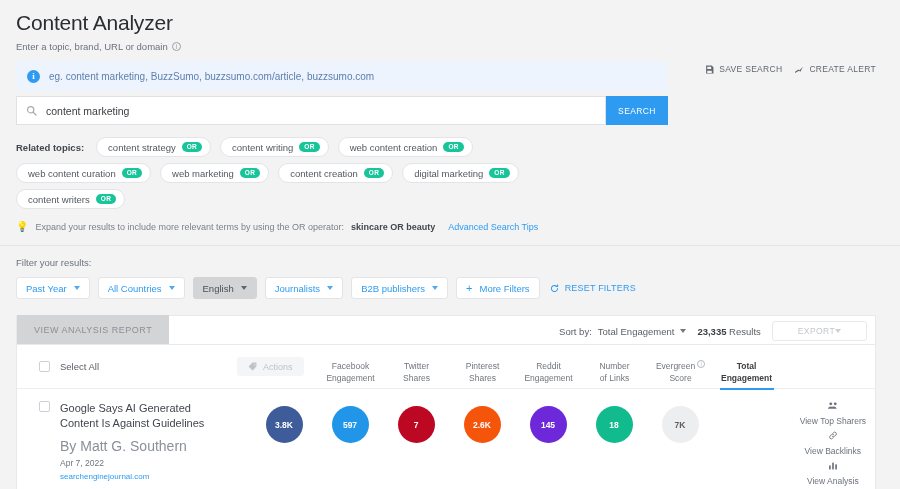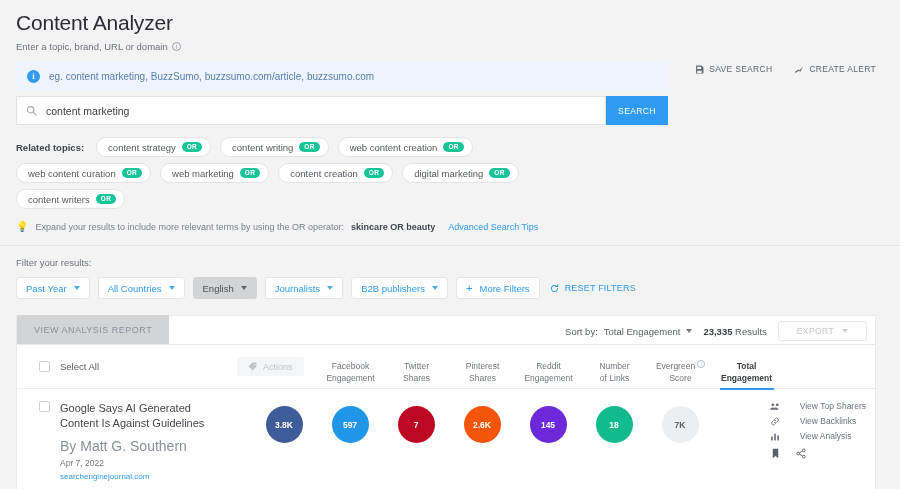--- a/index.html
+++ b/index.html
@@ -71,21 +71,21 @@
     width: 62px; background: #2e9bf0; color: #fff;
     border: none; cursor: pointer;
     font-size: 8.5px; letter-spacing: .4px;
     display: flex; align-items: center; justify-content: center;
     font-family: "Liberation Sans", sans-serif;
   }
 
   
   .top-actions {
     position: absolute; right: 24px; top: 64px;
-    display: flex; gap: 22px; align-items: center;
+    display: flex; gap: 12px; align-items: center;
   }
   .top-action {
     display: flex; align-items: center; gap: 5px;
     font-size: 8.5px; color: #616870; letter-spacing: .3px;
     cursor: pointer; text-transform: uppercase;
   }
   .top-action svg { flex: 0 0 auto; }
 
   
   .related {
@@ -176,23 +176,23 @@
   .tab.inactive { color: #8a9099; background: #d3d4d6; }
 
   .sort-area {
     position: absolute; right: 8px; top: 5px;
     display: flex; align-items: center; gap: 11px;
   }
   .sort-by { font-size: 9.5px; color: #5b6066; display: flex; align-items: center; gap: 6px; cursor: pointer; }
   .results-count { font-size: 9.5px; color: #5b6066; }
   .results-count b { font-weight: bold; color: #3c4043; }
   .export-btn {
-    display: inline-flex; align-items: center; gap: 8px;
+    display: inline-flex; align-items: center; gap: 0;
     border: 1px solid #e8e9eb; border-radius: 3px;
-    height: 20px; padding: 0 18px;
+    height: 20px; padding: 0 25px;
     font-size: 8.5px; color: #c4c7cb; letter-spacing: .4px;
     cursor: pointer;
   }
 
   
   .thead {
     display: flex; align-items: center;
     height: 44px; border-bottom: 1px solid #edeef0;
     position: relative;
   }
@@ -249,22 +249,22 @@
     display: flex; align-items: center; justify-content: center;
     color: #fff; font-size: 8.5px; font-weight: bold;
   }
   .bubble.pale { color: #5b6066; }
 
   .row-right {
     position: absolute; right: 9px; top: 12px;
     display: flex; flex-direction: column; gap: 5px;
   }
   .rlink {
-    display: flex; align-items: center; gap: 20px;
-    font-size: 8.5px; color: #6c727c; cursor: pointer;
+    display: flex; align-items: center; gap: 6px;
+    font-size: 8.5px; color: #6c727c; cursor: pointer; flex-direction: column;
   }
   .rlink svg { flex: 0 0 auto; }
   .icon-row { display: flex; gap: 16px; padding-left: 1px; margin-top: 2px; }
   .icon-row svg { cursor: pointer; }
 </style>
 </head>
 <body>
 
 <div class="page">
 

